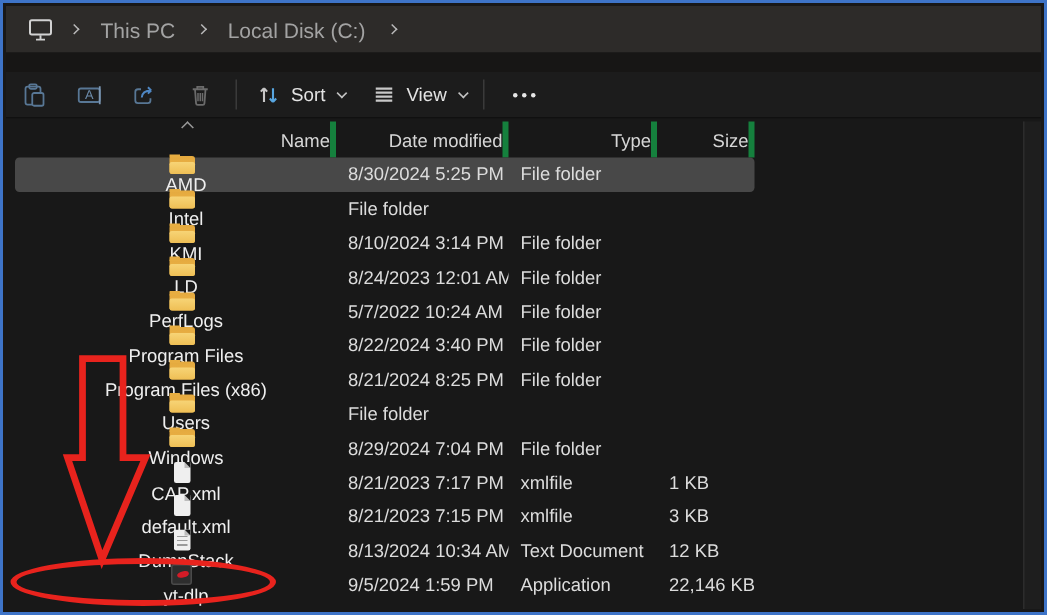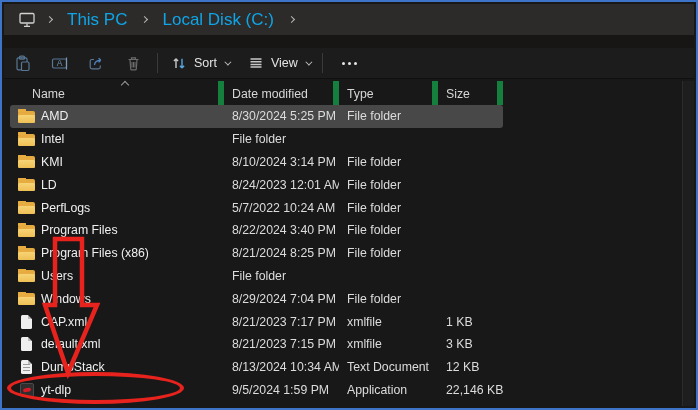--- a/index.html
+++ b/index.html
@@ -11,21 +11,21 @@
     background:#181818;
     border:2px solid #3e74c8;
   }
 
   
   .crumb-bar {
     position:absolute; left:2px; top:2px; right:2px; height:31px;
     background:#2d2b29; display:flex; align-items:center; padding-left:10px;
   }
   .crumb-icon-btn { width:26px; height:24px; display:flex; align-items:center; justify-content:center; }
-  .crumb-item { color:#0ea5e9; font-size:17px; padding:3px 8px; border-radius:4px; cursor:default; }
+  .crumb-item { color:#a3a3a3; font-size:14px; padding:3px 8px; border-radius:4px; cursor:default; }
   .crumb-chev {
     width:5px; height:5px; border-right:1.3px solid #b9b9b9; border-bottom:1.3px solid #b9b9b9;
     transform:rotate(-45deg); margin:0 7px; flex:0 0 auto;
   }
 
   
   .gap-strip { position:absolute; left:2px; top:33px; right:2px; height:13px; background:#171615; }
 
   
   .toolbar {
@@ -41,34 +41,34 @@
   .tb-more { width:40px; height:26px; display:flex; align-items:center; justify-content:center; border-radius:4px; margin-left:4px; }
   .dots { display:flex; gap:3px; }
   .dots i { width:3px; height:3px; border-radius:50%; background:#e6e6e6; }
 
   
   .cols { display:grid; grid-template-columns:214px 115px 99px 65px; }
   .list-header {
     position:absolute; left:8px; top:79px; height:24px; width:493px;
     color:#d6d6d6; font-size:12.3px;
   }
-  .hcell { display:flex; align-items:flex-end; padding:0 0 4px 8px; border-right:6px solid #15803d; position:relative; }
+  .hcell { display:flex; align-items:flex-end; padding:0 0 4px 8px; border-right:4px solid #15803d; position:relative;justify-content:flex-end; }
   .hcell.name { padding-left:22px; }
   .sort-asc {
     position:absolute; left:112px; top:1px; width:6px; height:6px;
     border-left:1.3px solid #9a9a9a; border-top:1.3px solid #9a9a9a;
     transform:rotate(45deg);
   }
 
   
   .file-list { position:absolute; left:8px; top:103px; width:493px; }
   .row { height:22.8px; align-items:center; border-radius:3px; color:#dcdcdc; font-size:12.3px; }
   .row.selected { background:#484848; }
   .cell { overflow:hidden; white-space:nowrap; padding-left:8px; }
-  .cell.name { display:flex; align-items:center; padding-left:8px; color:#efefef; }
+  .cell.name { display:flex; align-items:center; padding-left:8px; color:#efefef;flex-direction:column; }
   .cell.size { text-align:right; padding-right:33px; }
   .cell .label { margin-left:6px; }
 
   
   .ficon { flex:0 0 auto; position:relative; }
   .icon-folder { width:17px; height:12px; background:linear-gradient(#e4a93e,#eeb64a); border-radius:2px; margin-top:1px; }
   .icon-folder::before { content:""; position:absolute; top:-2.5px; left:0; width:7.5px; height:4px; background:#e7ad41; border-radius:2px 2px 0 0; }
   .icon-folder::after  { content:""; position:absolute; left:0; right:0; bottom:0; height:8px; background:linear-gradient(#f7d476,#efbf55); border-radius:1.5px; }
   .icon-page { width:11px; height:14px; background:#efefef; border-radius:1.5px; margin:0 3px; }
   .icon-page::before { content:""; position:absolute; top:0; right:0; border-style:solid; border-width:0 4px 4px 0; border-color:#181818 #181818 #bdbdbd #bdbdbd; }

